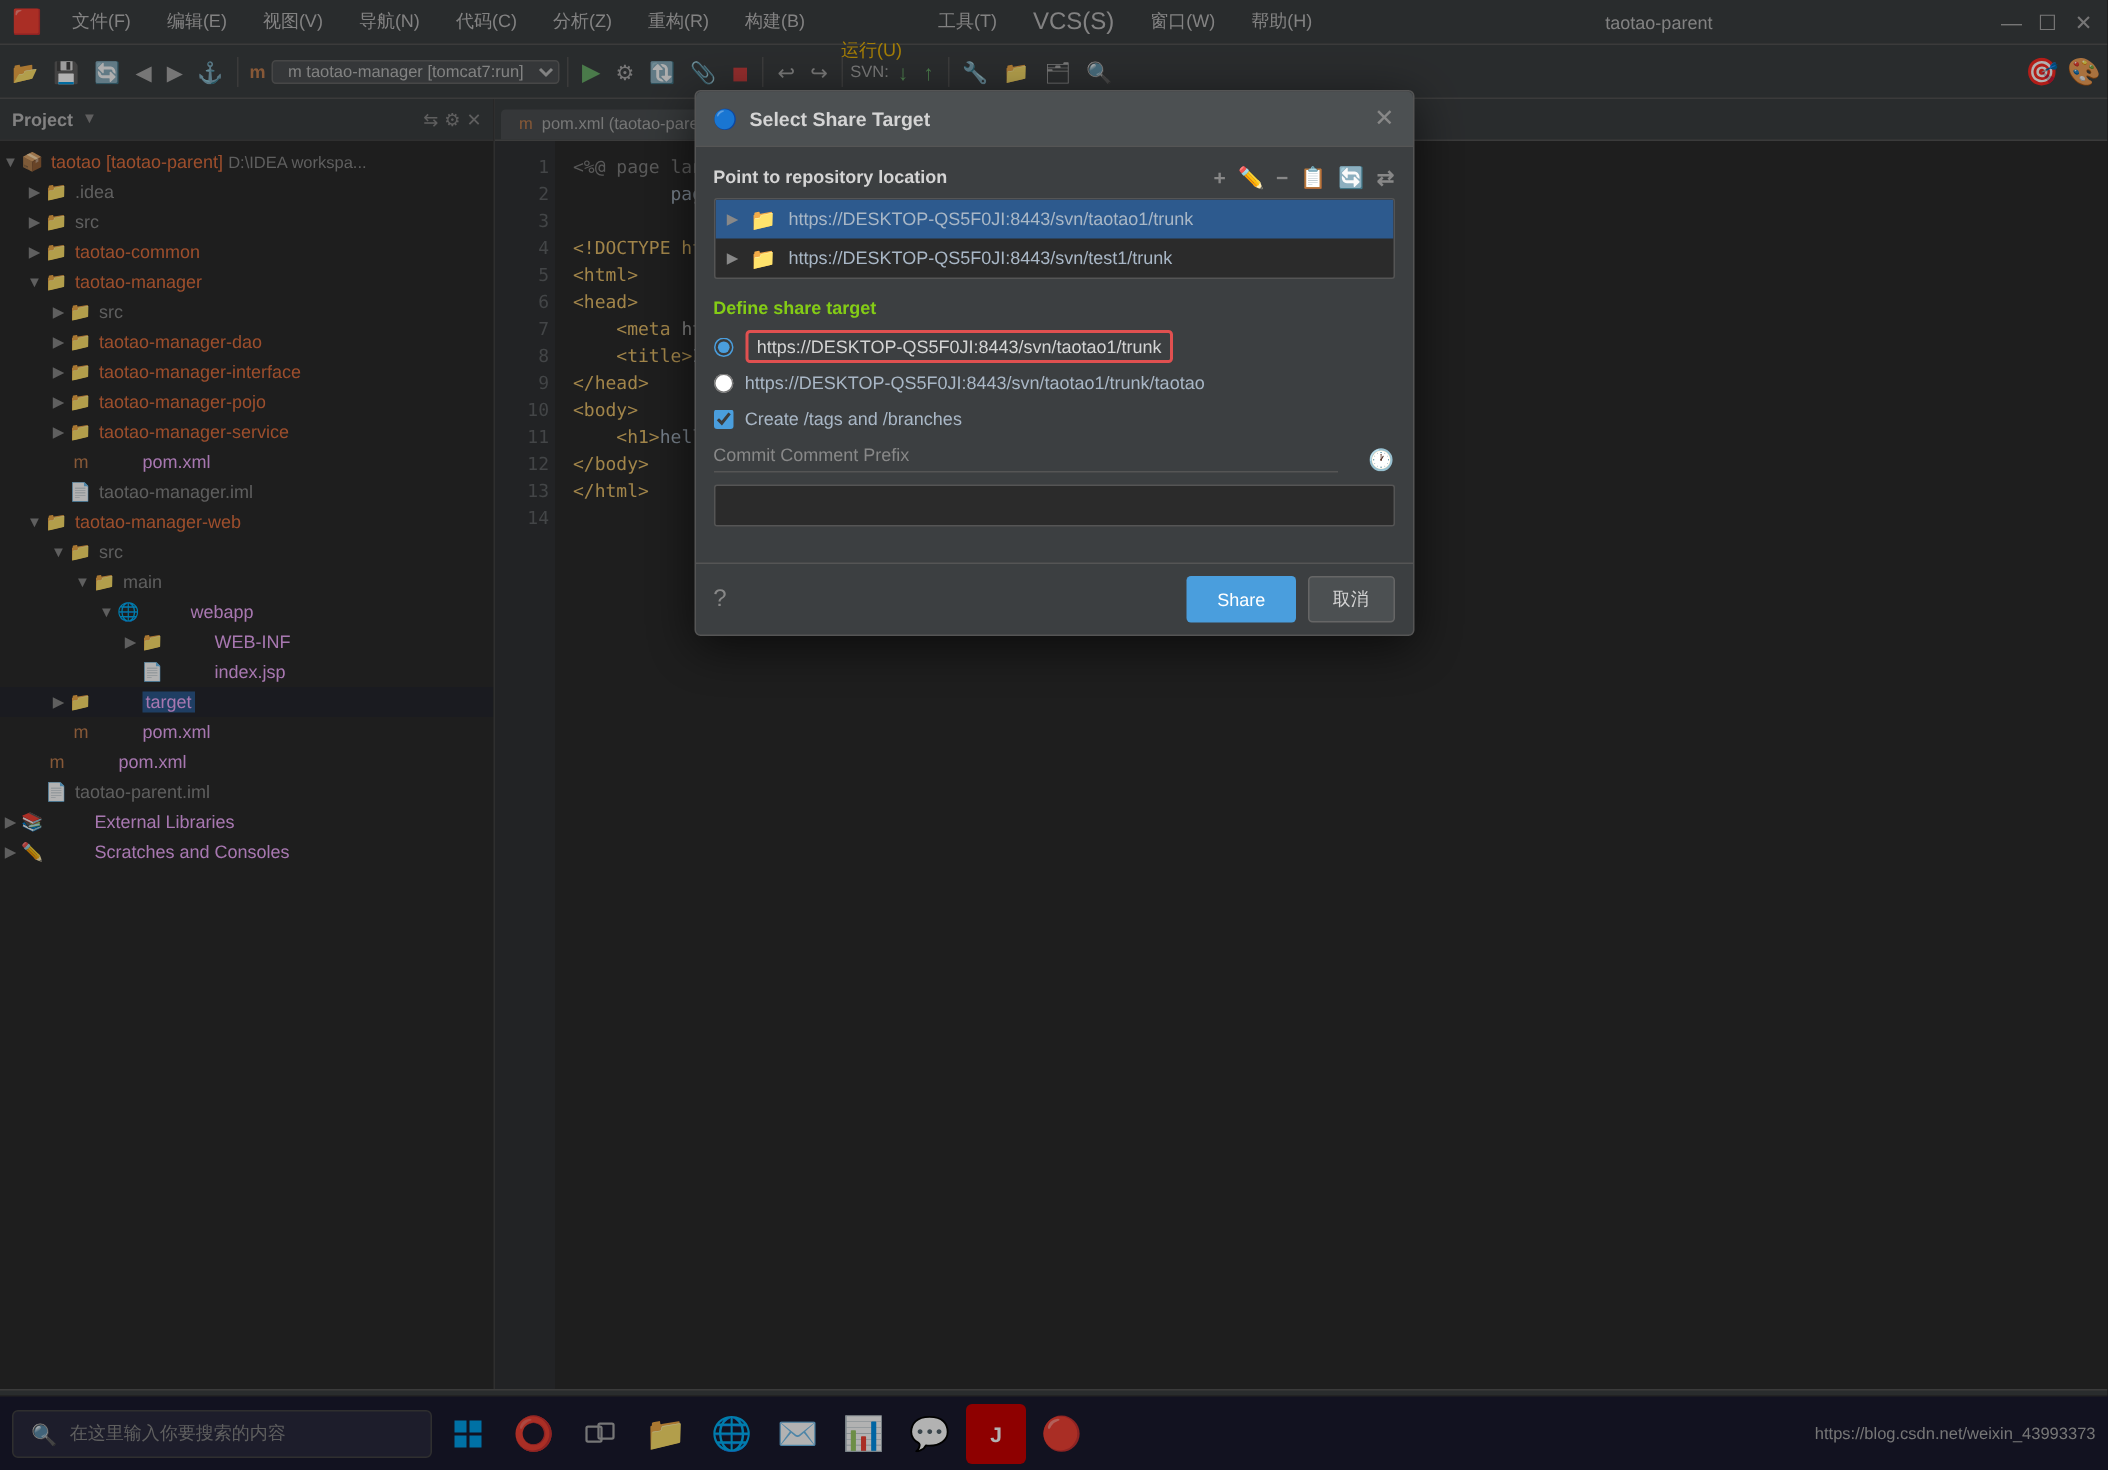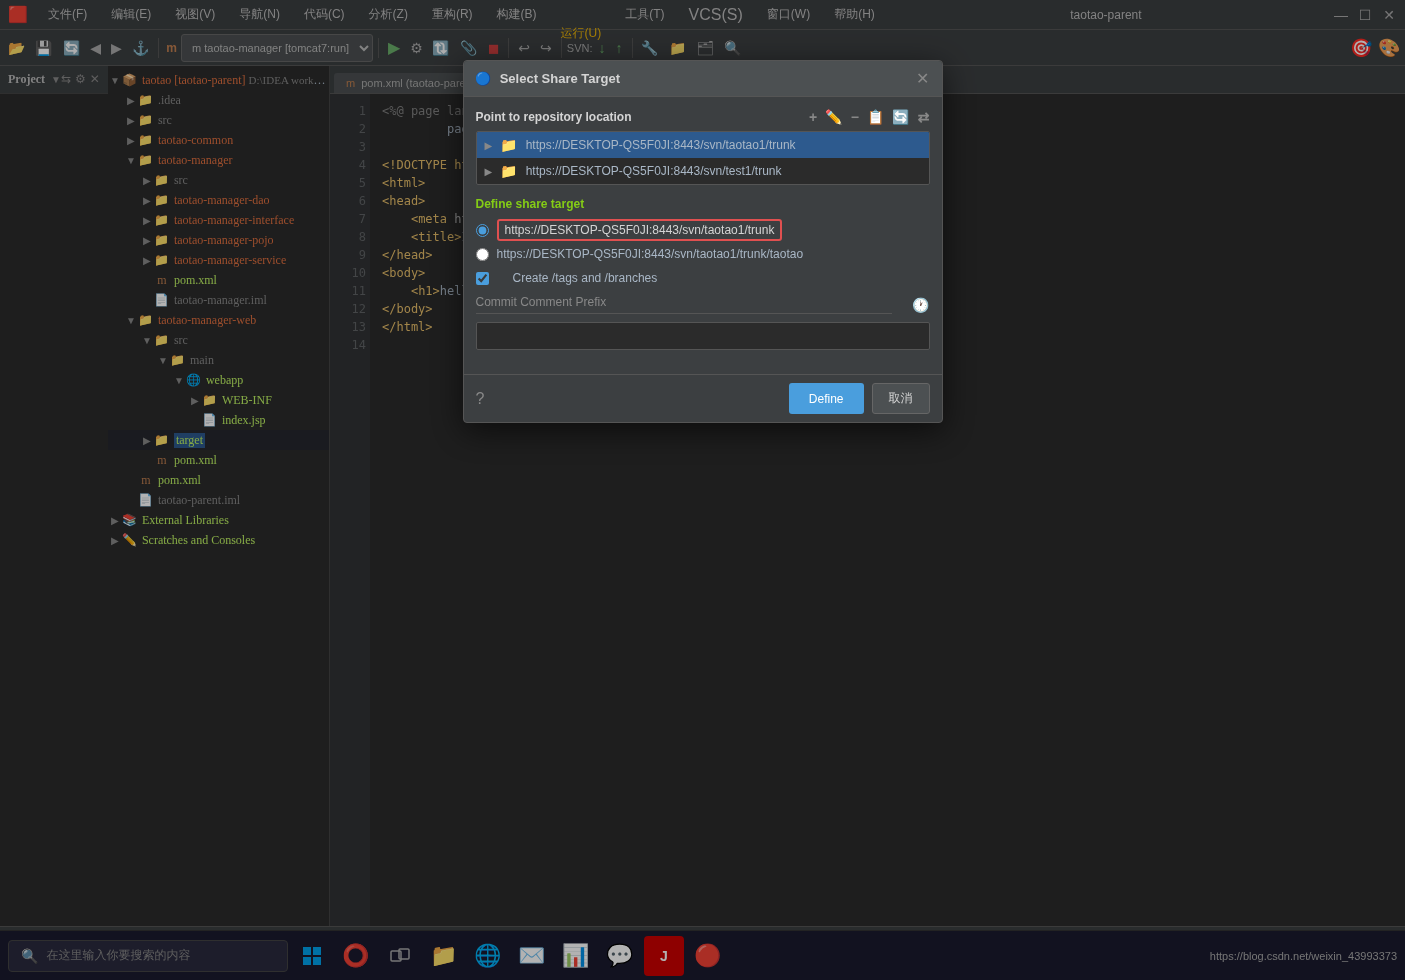--- a/index.html
+++ b/index.html
@@ -69,43 +69,43 @@
       background: #555;
       margin: 0 3px;
     }
     .toolbar-project-select {
       background: #4c5052;
       border: 1px solid #666;
       color: #bbb;
       font-size: 11px;
       padding: 0 6px;
       border-radius: 3px;
-      height: 28px;
+      height: 16px;
     }
     .toolbar-run-btn {
       color: #6aaf6a;
       font-size: 16px;
       cursor: pointer;
       padding: 2px 4px;
     }
 
     
     .main-layout {
       display: flex;
       height: calc(980px - 30px - 24px - 36px - 30px);
     }
 
     
     .sidebar {
       width: 330px;
       background: #2b2b2b;
       border-right: 1px solid #444;
       display: flex;
+      flex-direction: column;
       overflow: hidden;
-      font-family: Liberation Serif, serif;
     }
     .sidebar-header {
       background: #3c3f41;
       height: 28px;
       display: flex;
       align-items: center;
       justify-content: space-between;
       padding: 0 8px;
       border-bottom: 1px solid #444;
     }
@@ -165,21 +165,21 @@
       overflow: hidden;
       text-overflow: ellipsis;
     }
     .folder-icon-blue { color: #5a8af0; }
     .folder-icon-orange { color: #e08050; }
     .pom-icon { color: #c07f50; }
     .iml-icon { color: #aaaaff; }
     .jsp-icon { color: #d08050; }
 
     .tree-label-orange { color: #e07040; }
-    .tree-label-white { color: #bef264; }
+    .tree-label-white { color: #f0abfc; margin-left: 29px; }
     .tree-label-gray { color: #888; }
 
     
     .editor-area {
       flex: 1;
       display: flex;
       flex-direction: column;
       background: #2b2b2b;
       position: relative;
     }
@@ -421,21 +421,21 @@
     }
     .radio-selected-box {
       border: 2px solid #e05050;
       border-radius: 3px;
       padding: 2px 6px;
       background: transparent;
     }
     .checkbox-row {
       display: flex;
       align-items: center;
-      gap: 24px;
+      gap: 8px;
       margin-bottom: 10px;
     }
     .checkbox-input {
       accent-color: #4a9edd;
       cursor: pointer;
     }
     .checkbox-label {
       color: #a9b7c6;
       font-size: 12px;
     }
@@ -932,18 +932,18 @@
       <div class="commit-prefix-row">
         <span class="commit-prefix-label">Commit Comment Prefix</span>
         <span class="commit-prefix-icon">🕐</span>
       </div>
       <div class="commit-prefix-input"></div>
     </div>
 
     <div class="modal-footer">
       <span class="modal-help">?</span>
       <div class="modal-buttons">
-        <button class="btn-share">Define</button>
+        <button class="btn-share">Share</button>
         <button class="btn-cancel">取消</button>
       </div>
     </div>
   </div>
 </div>
 
 </body></html>

